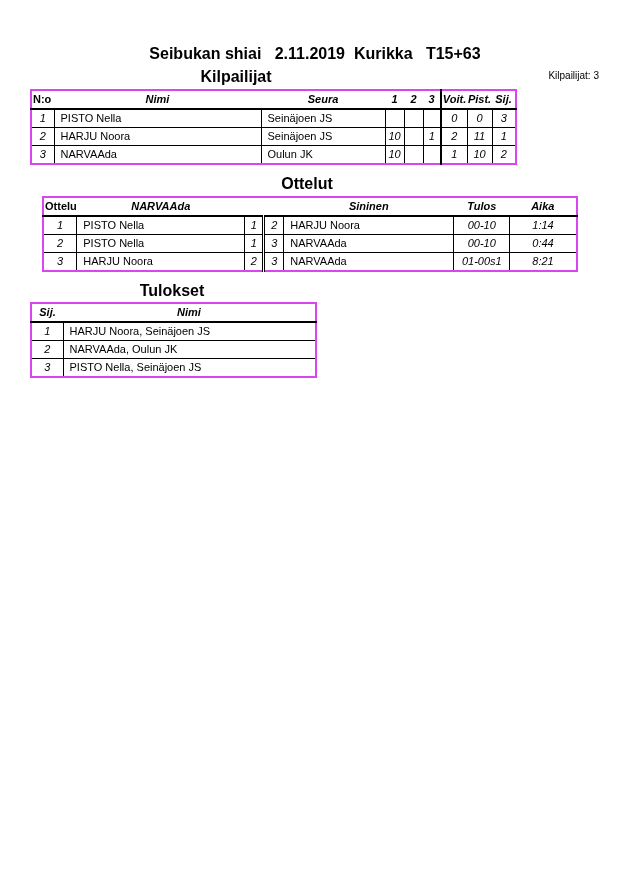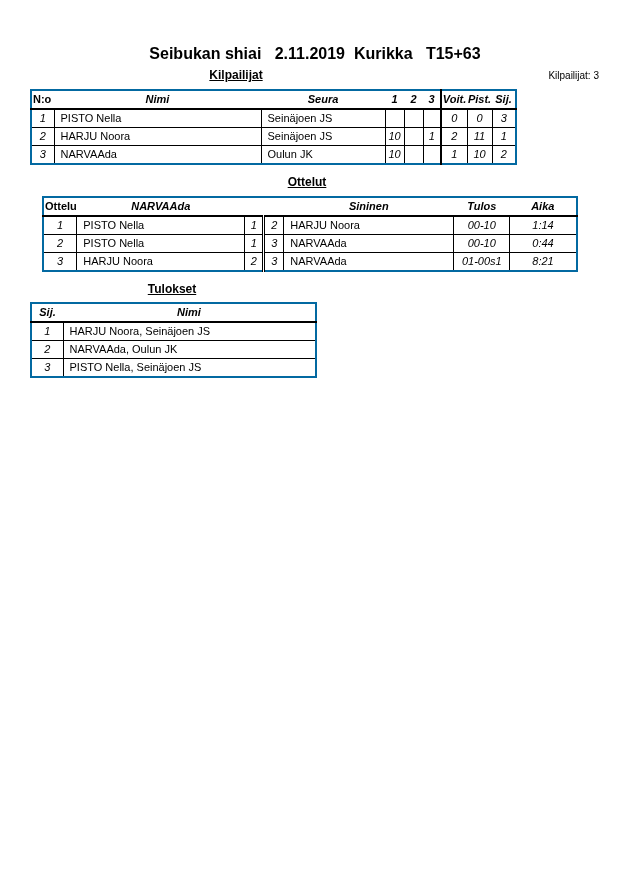--- a/index.html
+++ b/index.html
@@ -13,40 +13,39 @@
 
   .title {
     position: absolute; top: 45px; left: 0; width: 100%;
     text-align: center;
     font-size: 16px; font-weight: bold;
     white-space: pre;
   }
 
   .sec-heading {
     position: absolute;
-    font-size: 12px; font-weight: bold;
+    font-size: 16px; font-weight: bold;
     transform: translateX(-50%);
     white-space: nowrap;
-    text-decoration: underline;
   }
   #h-kilpailijat { left: 236px; top: 68px; }
   #h-ottelut    { left: 307px; top: 175px; }
   #h-tulokset   { left: 172px; top: 282px; }
 
   .count-label {
     position: absolute; top: 70px; right: 31px;
     font-size: 10px;
   }
 
   table {
     position: absolute;
     border-collapse: collapse;
     table-layout: fixed;
     font-size: 11px;
-    border: 2px solid #0369a1;
+    border: 2px solid #d946ef;
   }
   th, td {
     border: 1px solid #000;
     padding: 0;
     height: 17px;
     line-height: 17px;
     overflow: hidden;
     white-space: nowrap;
   }
   th { font-weight: bold; border-left: none; border-right: none; border-bottom: 2px solid #000; }

